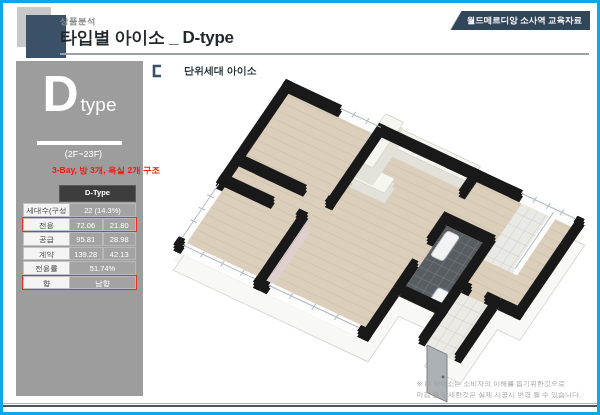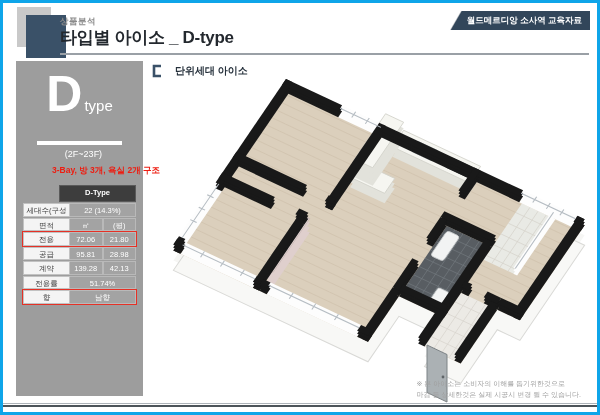--- a/index.html
+++ b/index.html
@@ -15,38 +15,38 @@
   .badge     { position:absolute; right:7px; top:8px; height:19px; background:#32465a; color:#fff;
                font-size:8.5px; font-weight:bold; line-height:19px; padding:0 8px 0 16px;
                clip-path:polygon(11px 0, 100% 0, 100% 100%, 0 100%); }
   .badge-shadow { position:absolute; right:7px; top:8px; height:19px; width:140px; background:#b9bdc1;
                clip-path:polygon(11px 0, 15px 0, 4px 100%, 0 100%); }
 
   
   .panel { position:absolute; left:13px; top:58px; width:127px; height:335px; background:#9d9d9d; }
   .dtype { position:absolute; left:0; top:8px; width:100%; text-align:center; color:#fff; }
   .dtype .big   { font-size:50px; font-weight:bold; line-height:1; vertical-align:baseline; }
-  .dtype .small { font-size:15px; margin-left:2px; }
+  .dtype .small { font-size:19px; margin-left:2px; }
   .dtype-bar { position:absolute; left:21px; top:80px; width:85px; height:3.5px; background:#fff; }
   .floors { position:absolute; left:4px; top:88px; width:100%; text-align:center; color:#fff; font-size:9px; }
   .struct { position:absolute; left:16px; top:104px; width:100%; text-align:left; color:#ee1c10; font-size:8.5px; font-weight:bold;margin-left:20px; }
 
   .info-table { position:absolute; left:7px; top:124px; width:113px; font-size:7.5px; }
   .t-head { background:#3d3d3d; color:#fff; text-align:center; font-weight:bold; height:17px; line-height:13px;
             border:1px solid #5a5a5a; margin-bottom:1px;margin-left:36px; }
   .t-row  { display:flex; height:13.5px; margin-bottom:1px; position:relative; }
   .t-row.hl { outline:1.5px solid #e53126; z-index:2; }
   .t-label { width:47px; background:#f4f4f4; color:#3a3a3a; text-align:center; line-height:13.5px;
              border:1px solid #c2c2c2; }
   .t-val   { flex:1; background:#a3a3a3; color:#fff; text-align:center; line-height:13.5px;
              border:1px solid #b9b9b9; border-left:none; }
   .t-val + .t-val { border-left:1px solid #b9b9b9; }
 
   
-  .section-label { position:absolute; left:148px; top:61px; display:flex; align-items:center; gap:12px; }
+  .section-label { position:absolute; left:148px; top:61px; display:flex; align-items:center; gap:21px; }
   .section-label .txt { font-size:10px; font-weight:bold; color:#25303b; }
   .plan-svg { position:absolute; left:140px; top:58px; }
 
   .disclaimer { position:absolute; right:16px; top:376px; font-size:7px; color:#a0a0a0; line-height:1.5; text-align:left; }
 
   
   .foot-rule1 { position:absolute; left:0; right:0; top:400px; height:1px; background:#aeb4ba; }
   .foot-rule2 { position:absolute; left:0; right:0; top:402px; height:2px; background:#4d545a; }
   .page-num   { position:absolute; right:6px; top:404px; font-size:9px; color:#5a5a5a;margin-top:28px; }
 </style>
@@ -70,25 +70,20 @@
     <div class="dtype-bar"></div>
     <div class="floors">(2F~23F)</div>
     <div class="struct">3-Bay, 방 3개, 욕실 2개 구조</div>
 
     <div class="info-table">
       <div class="t-head">D-Type</div>
 
       <div class="t-row">
         <div class="t-label">세대수(구성비)</div>
         <div class="t-val">22 (14.3%)</div>
-      </div>
-      <div class="t-row">
-        <div class="t-label">면적</div>
-        <div class="t-val">㎡</div>
-        <div class="t-val">(평)</div>
       </div>
       <div class="t-row hl">
         <div class="t-label">전용</div>
         <div class="t-val">72.06</div>
         <div class="t-val">21.80</div>
       </div>
       <div class="t-row">
         <div class="t-label">공급</div>
         <div class="t-val">95.81</div>
         <div class="t-val">28.98</div>

